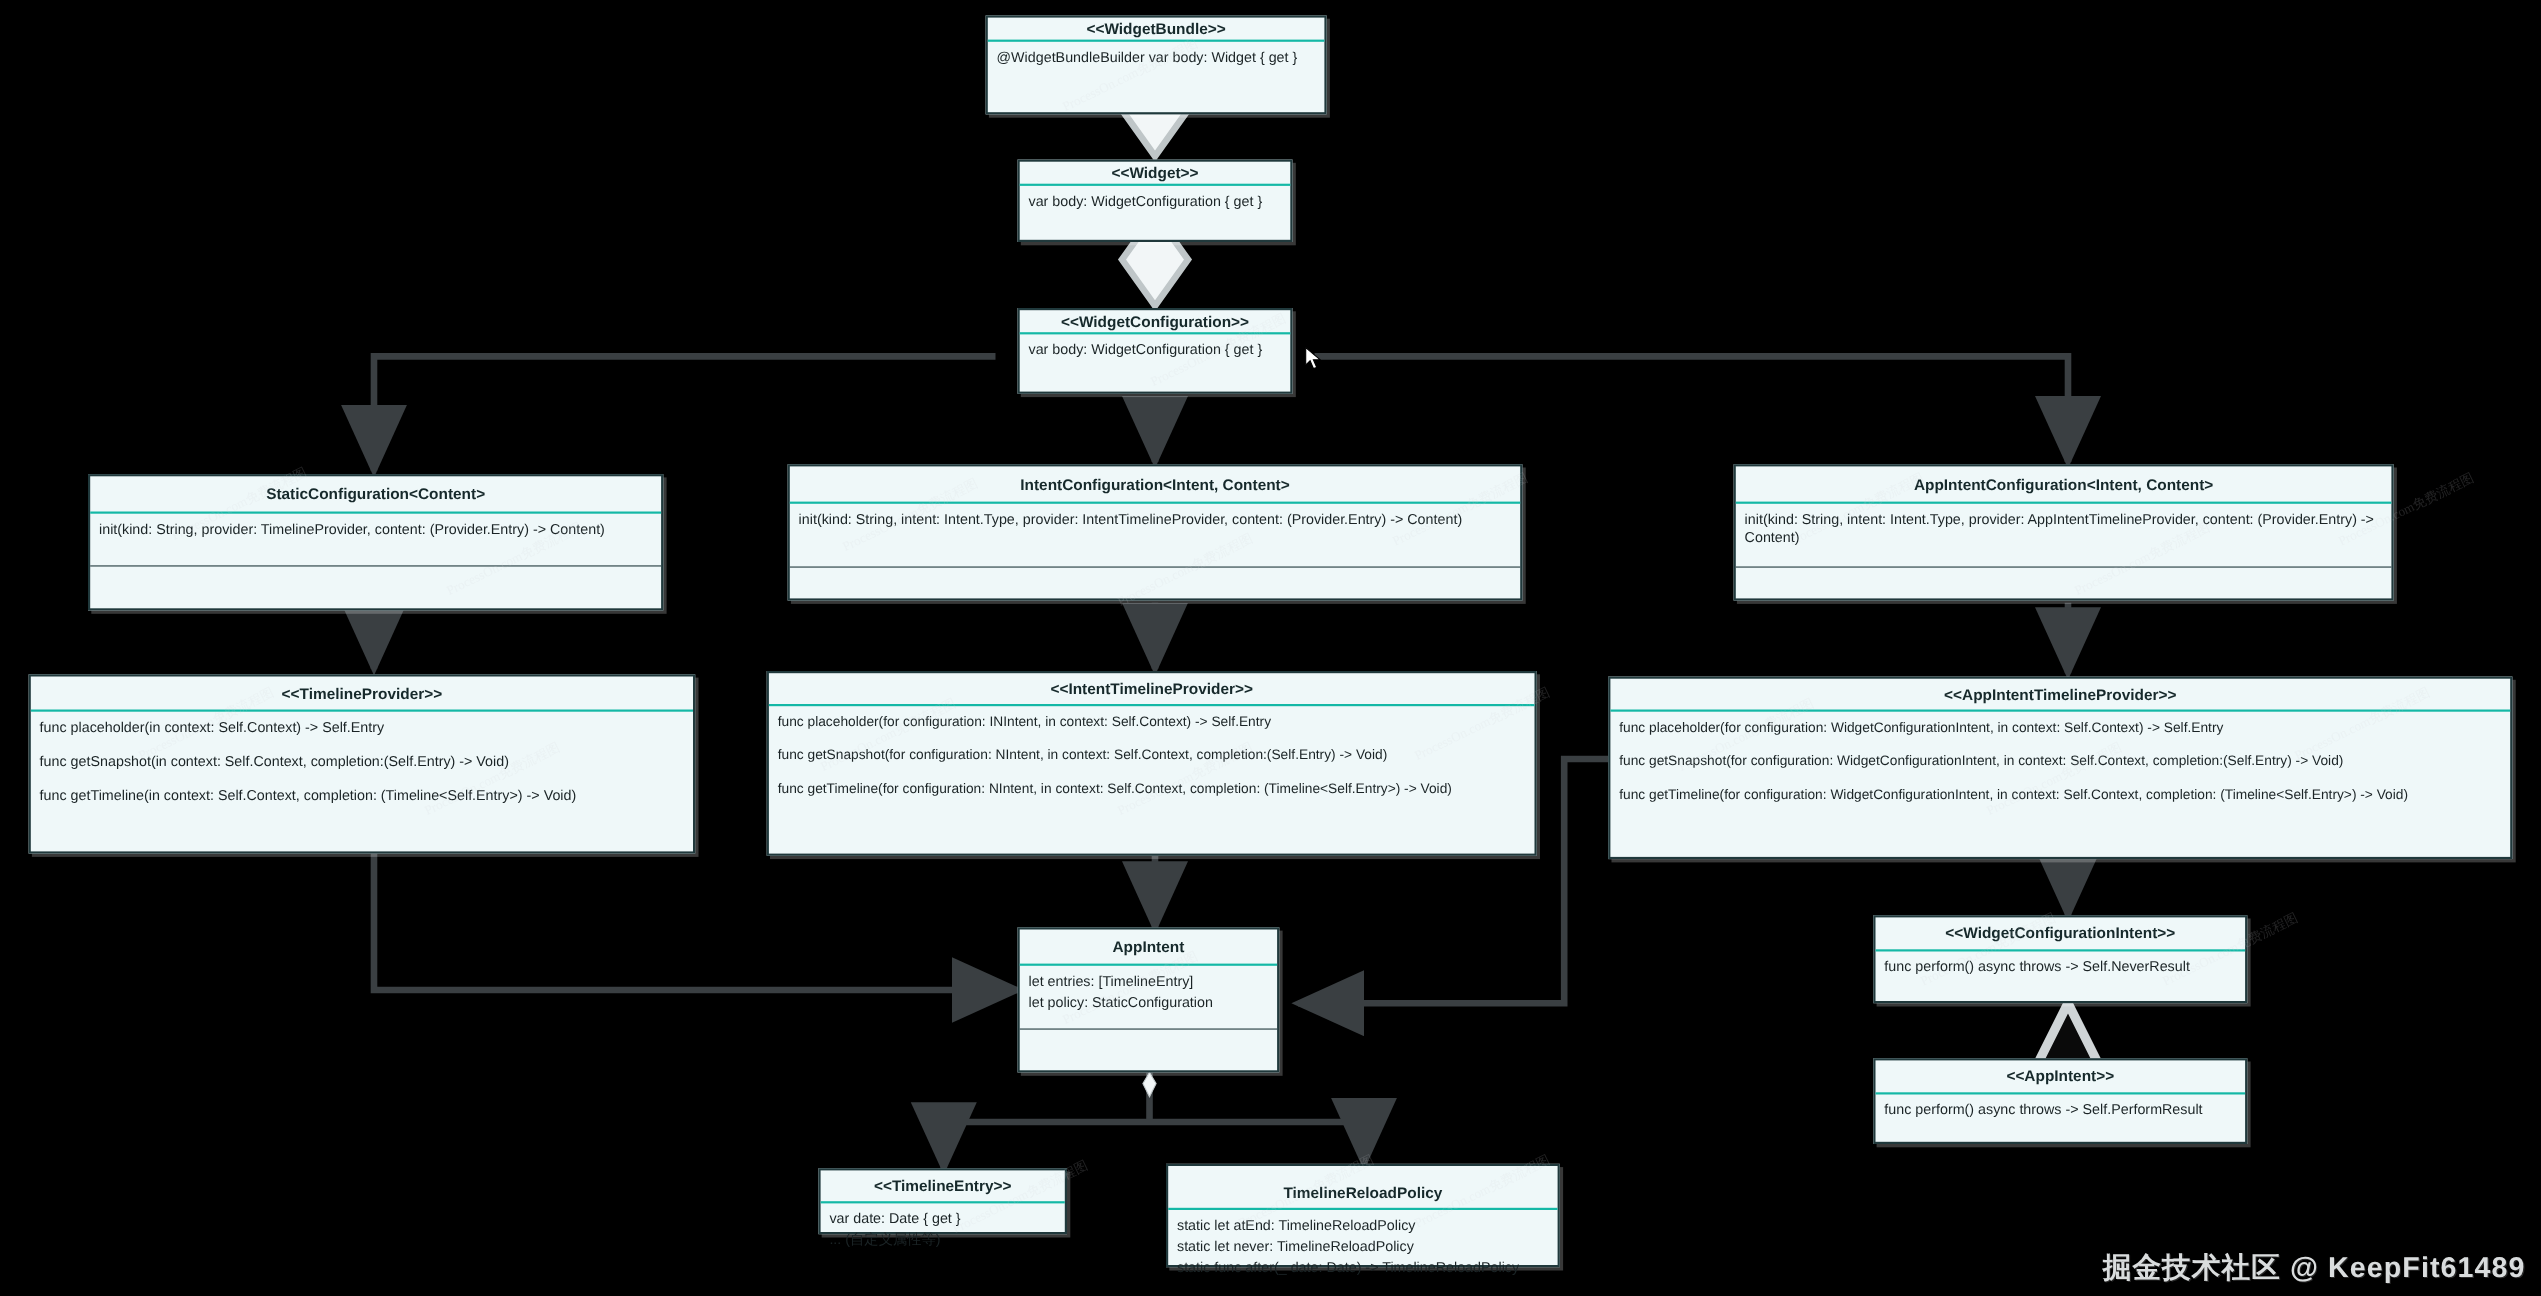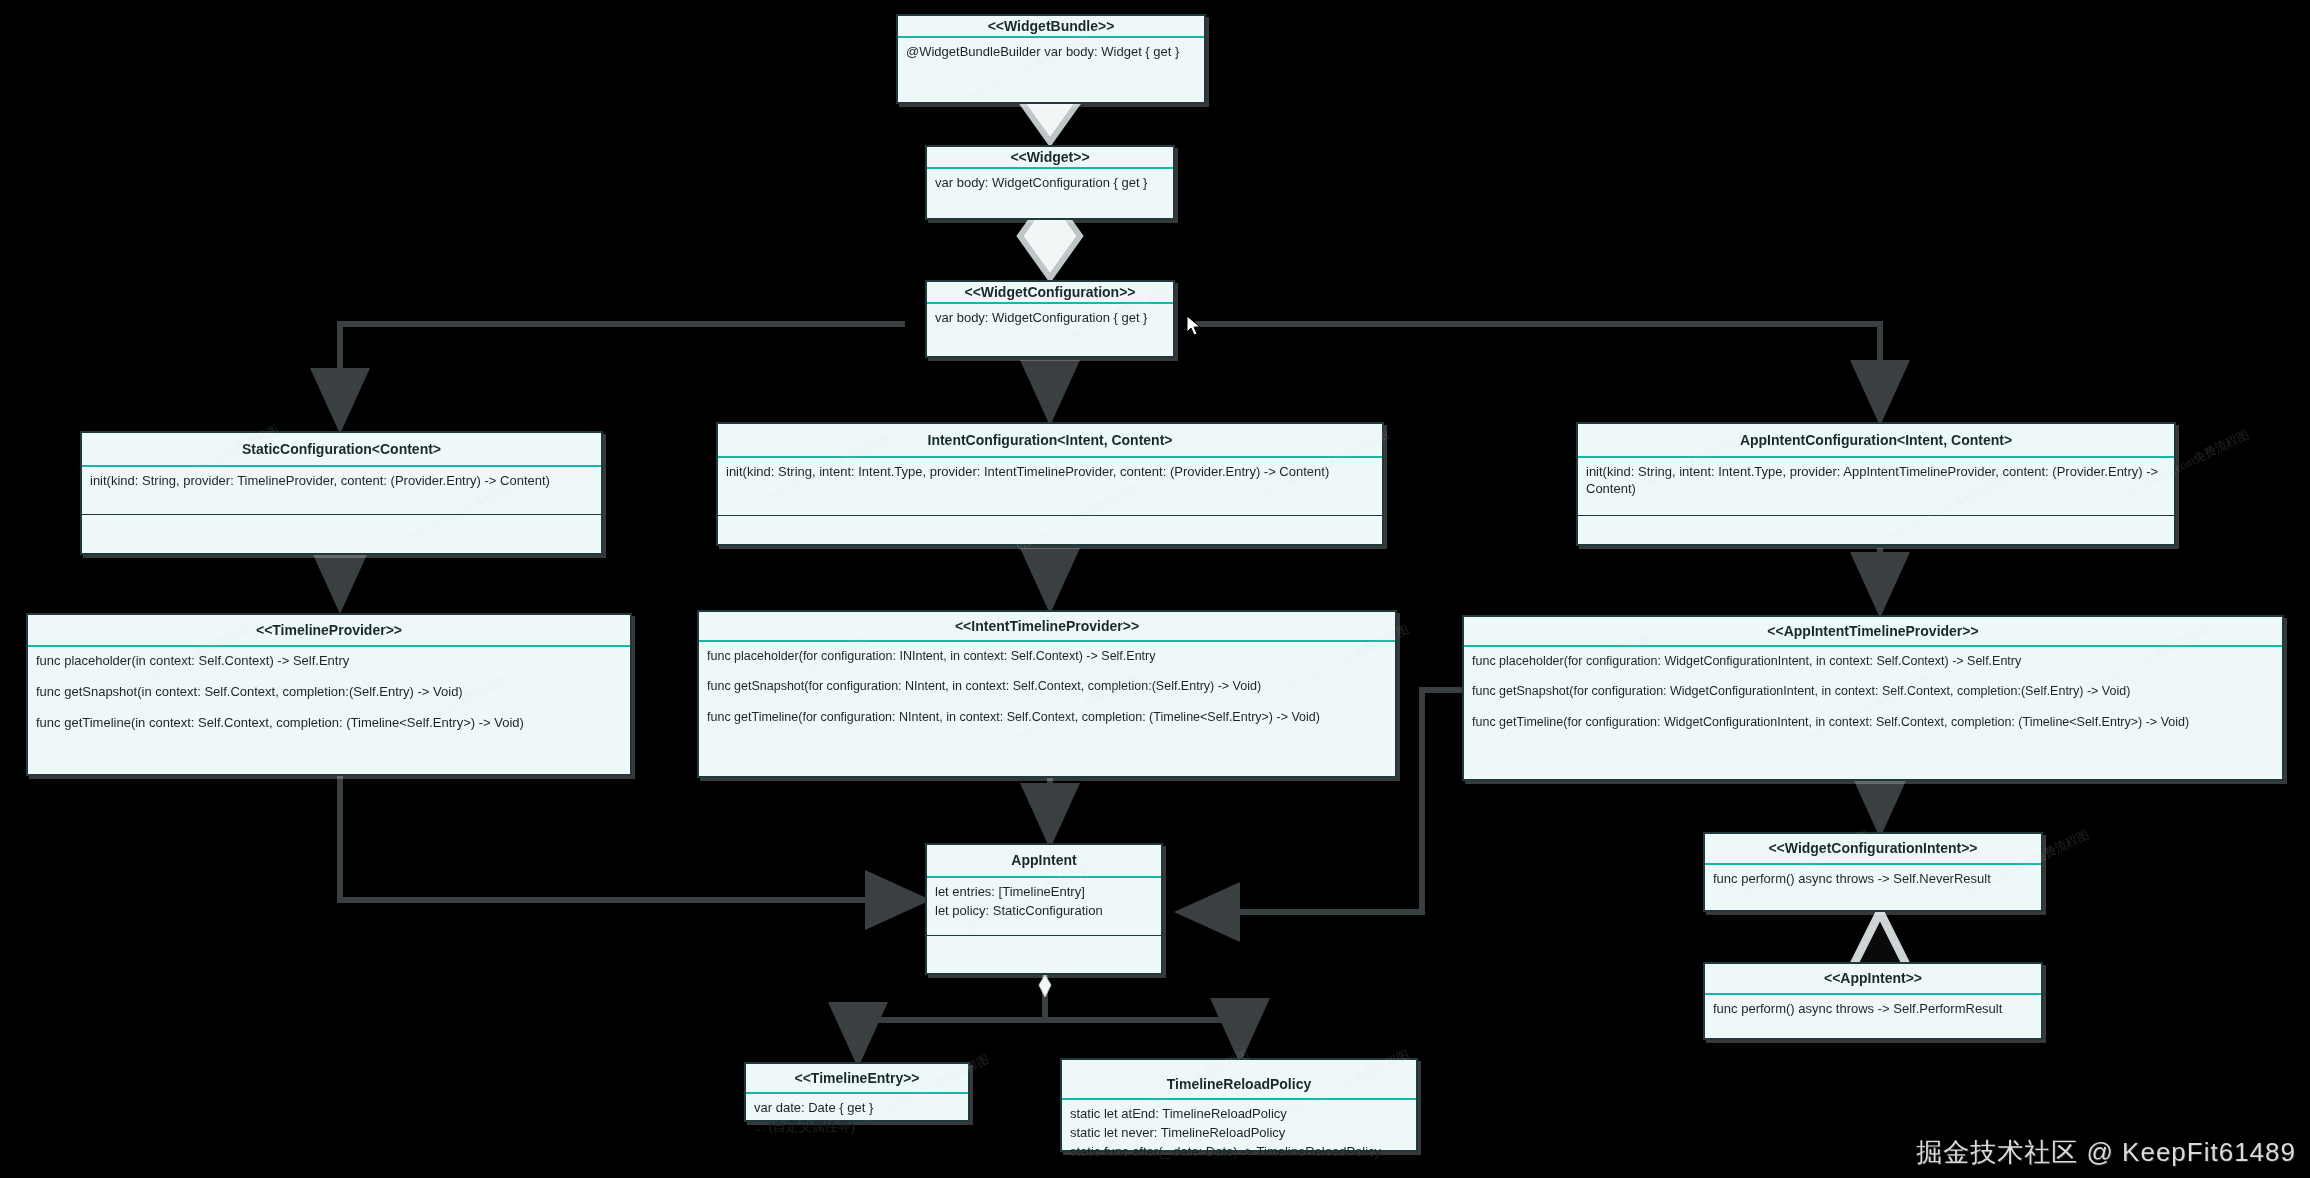--- a/index.html
+++ b/index.html
@@ -81,21 +81,21 @@
     pointer-events: none;
     z-index: 9;
     font-family: "Liberation Serif", serif;
   }
   #brand {
     position: absolute;
     right: 14px;
     bottom: 8px;
     color: #d9dcdd;
     font-size: 26px;
-    font-weight: normal;
+    font-weight: bold;
     letter-spacing: 1px;
     text-shadow: 1px 1px 0 #2a2a2a;
     z-index: 20;
     font-family: "Liberation Sans", sans-serif;
   }
   .cursor {
     position: absolute;
     z-index: 30;
     pointer-events: none;
   }

